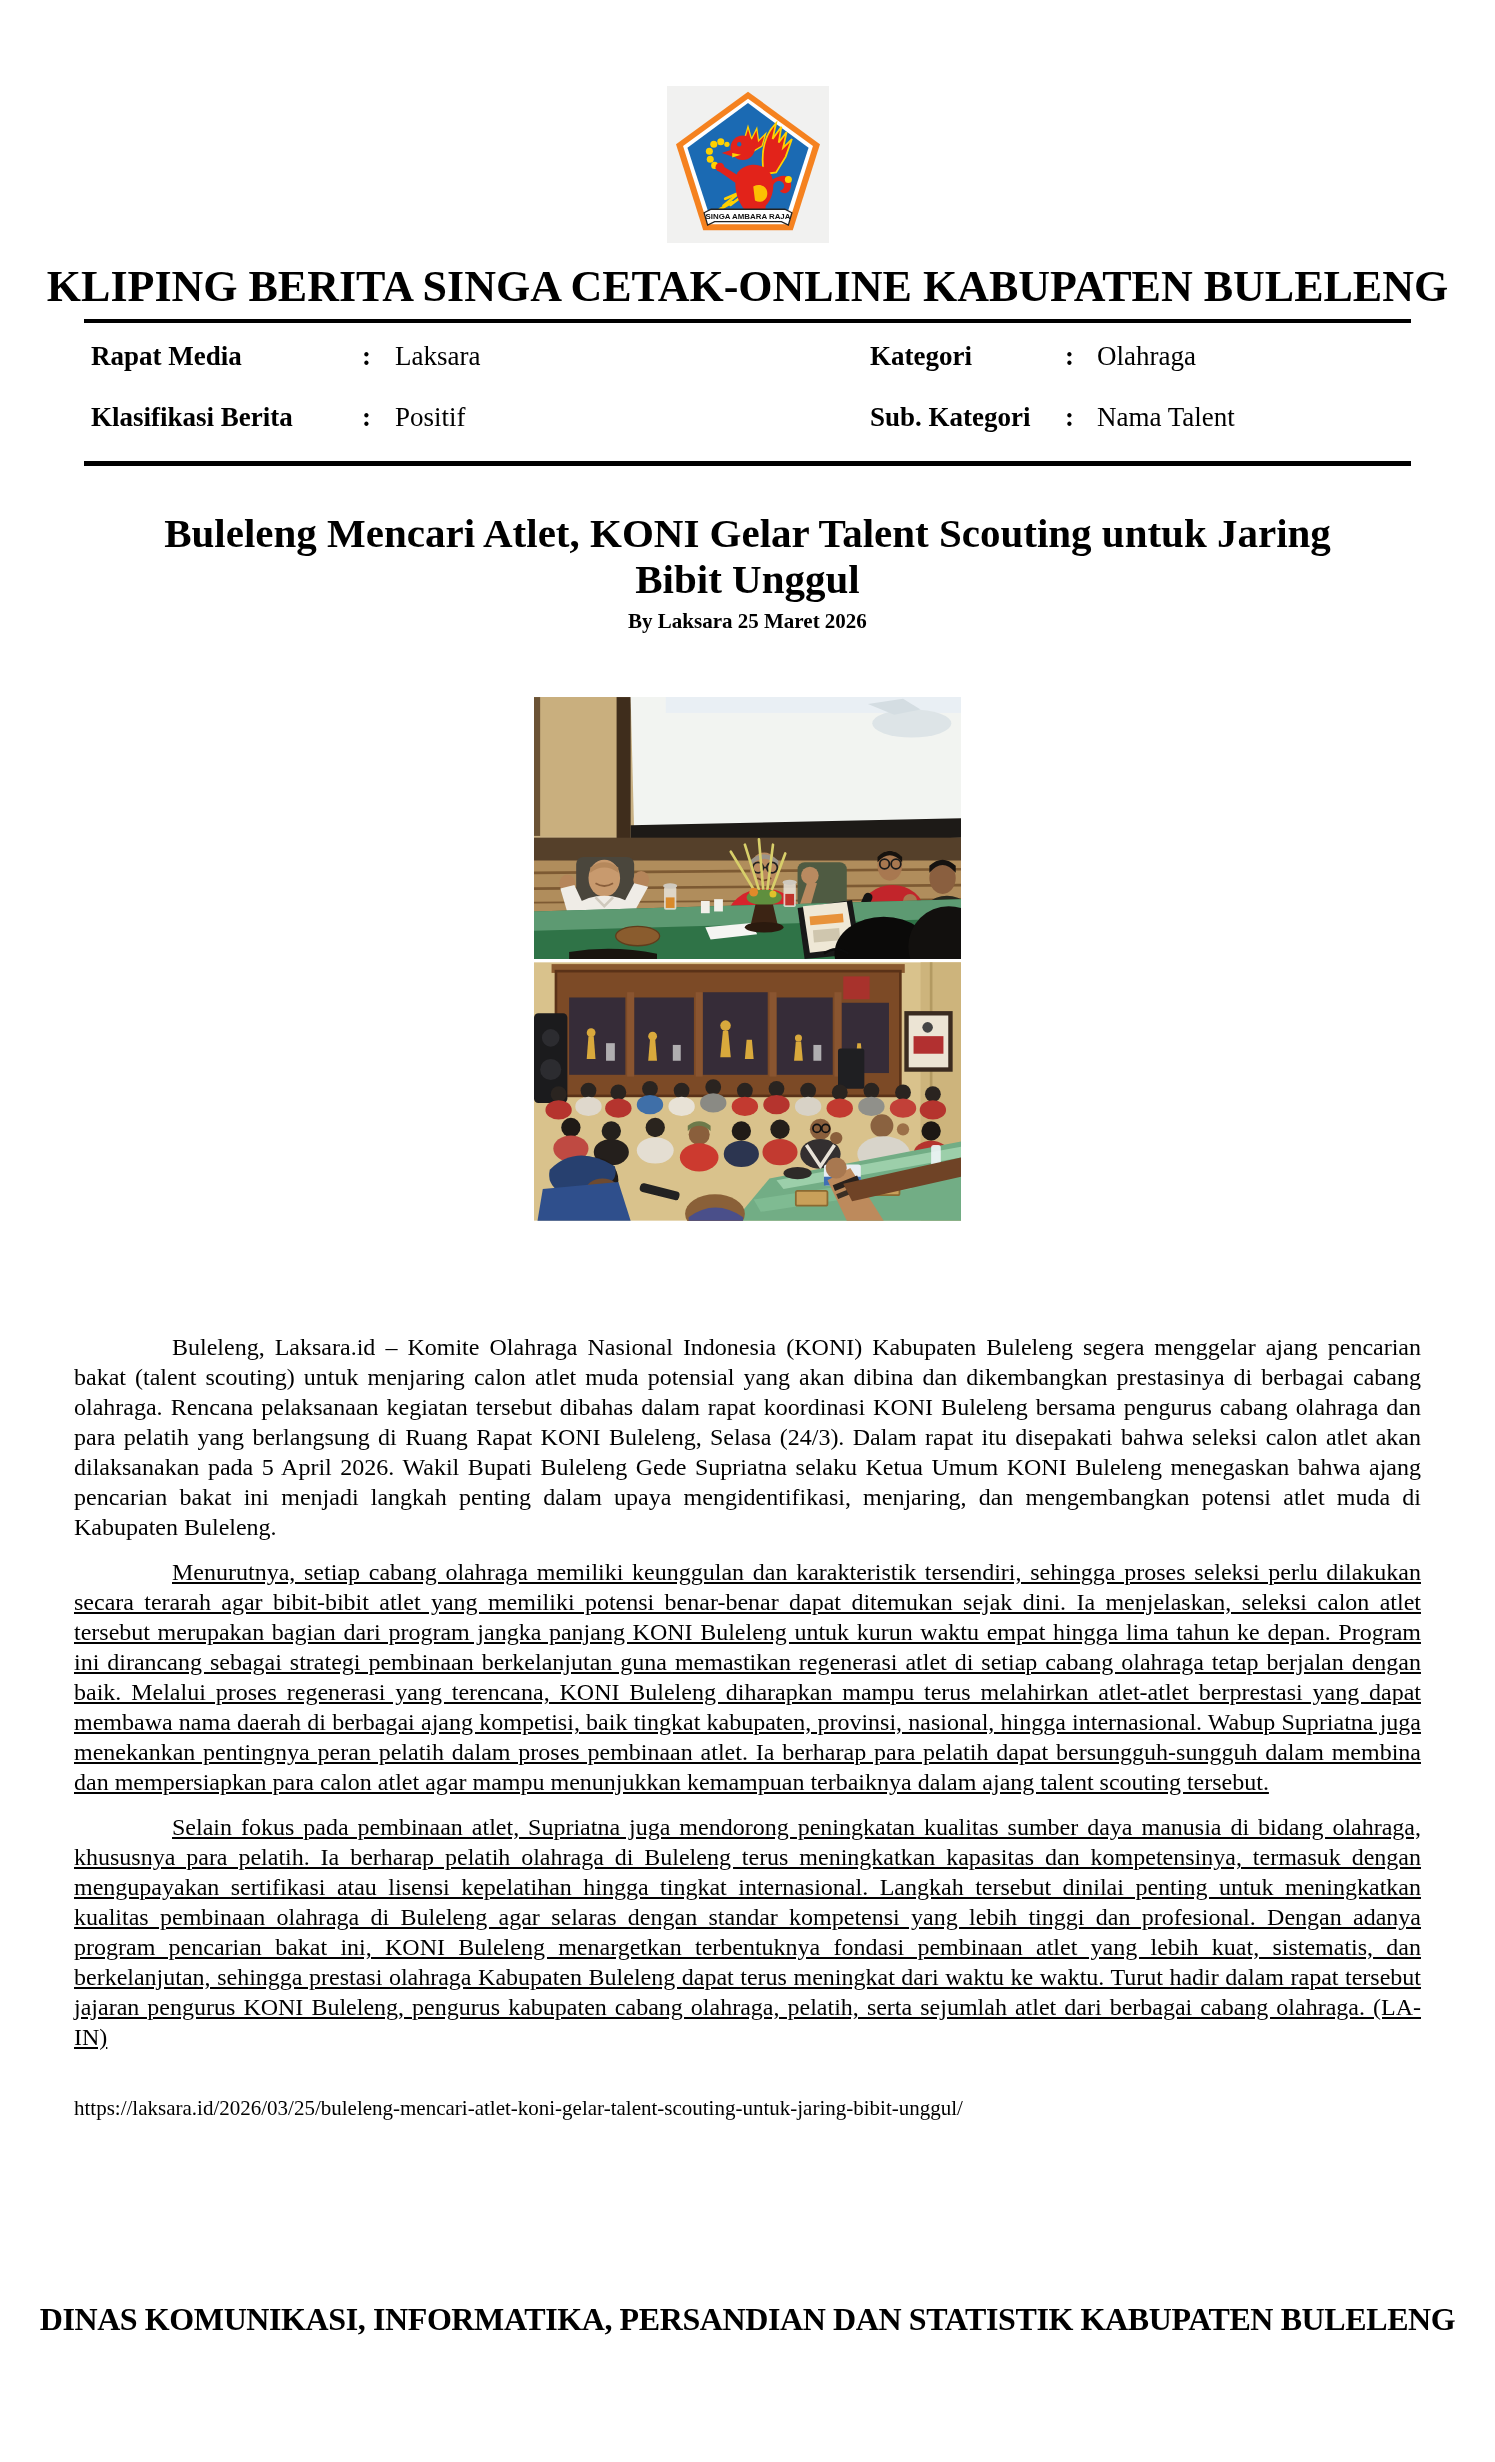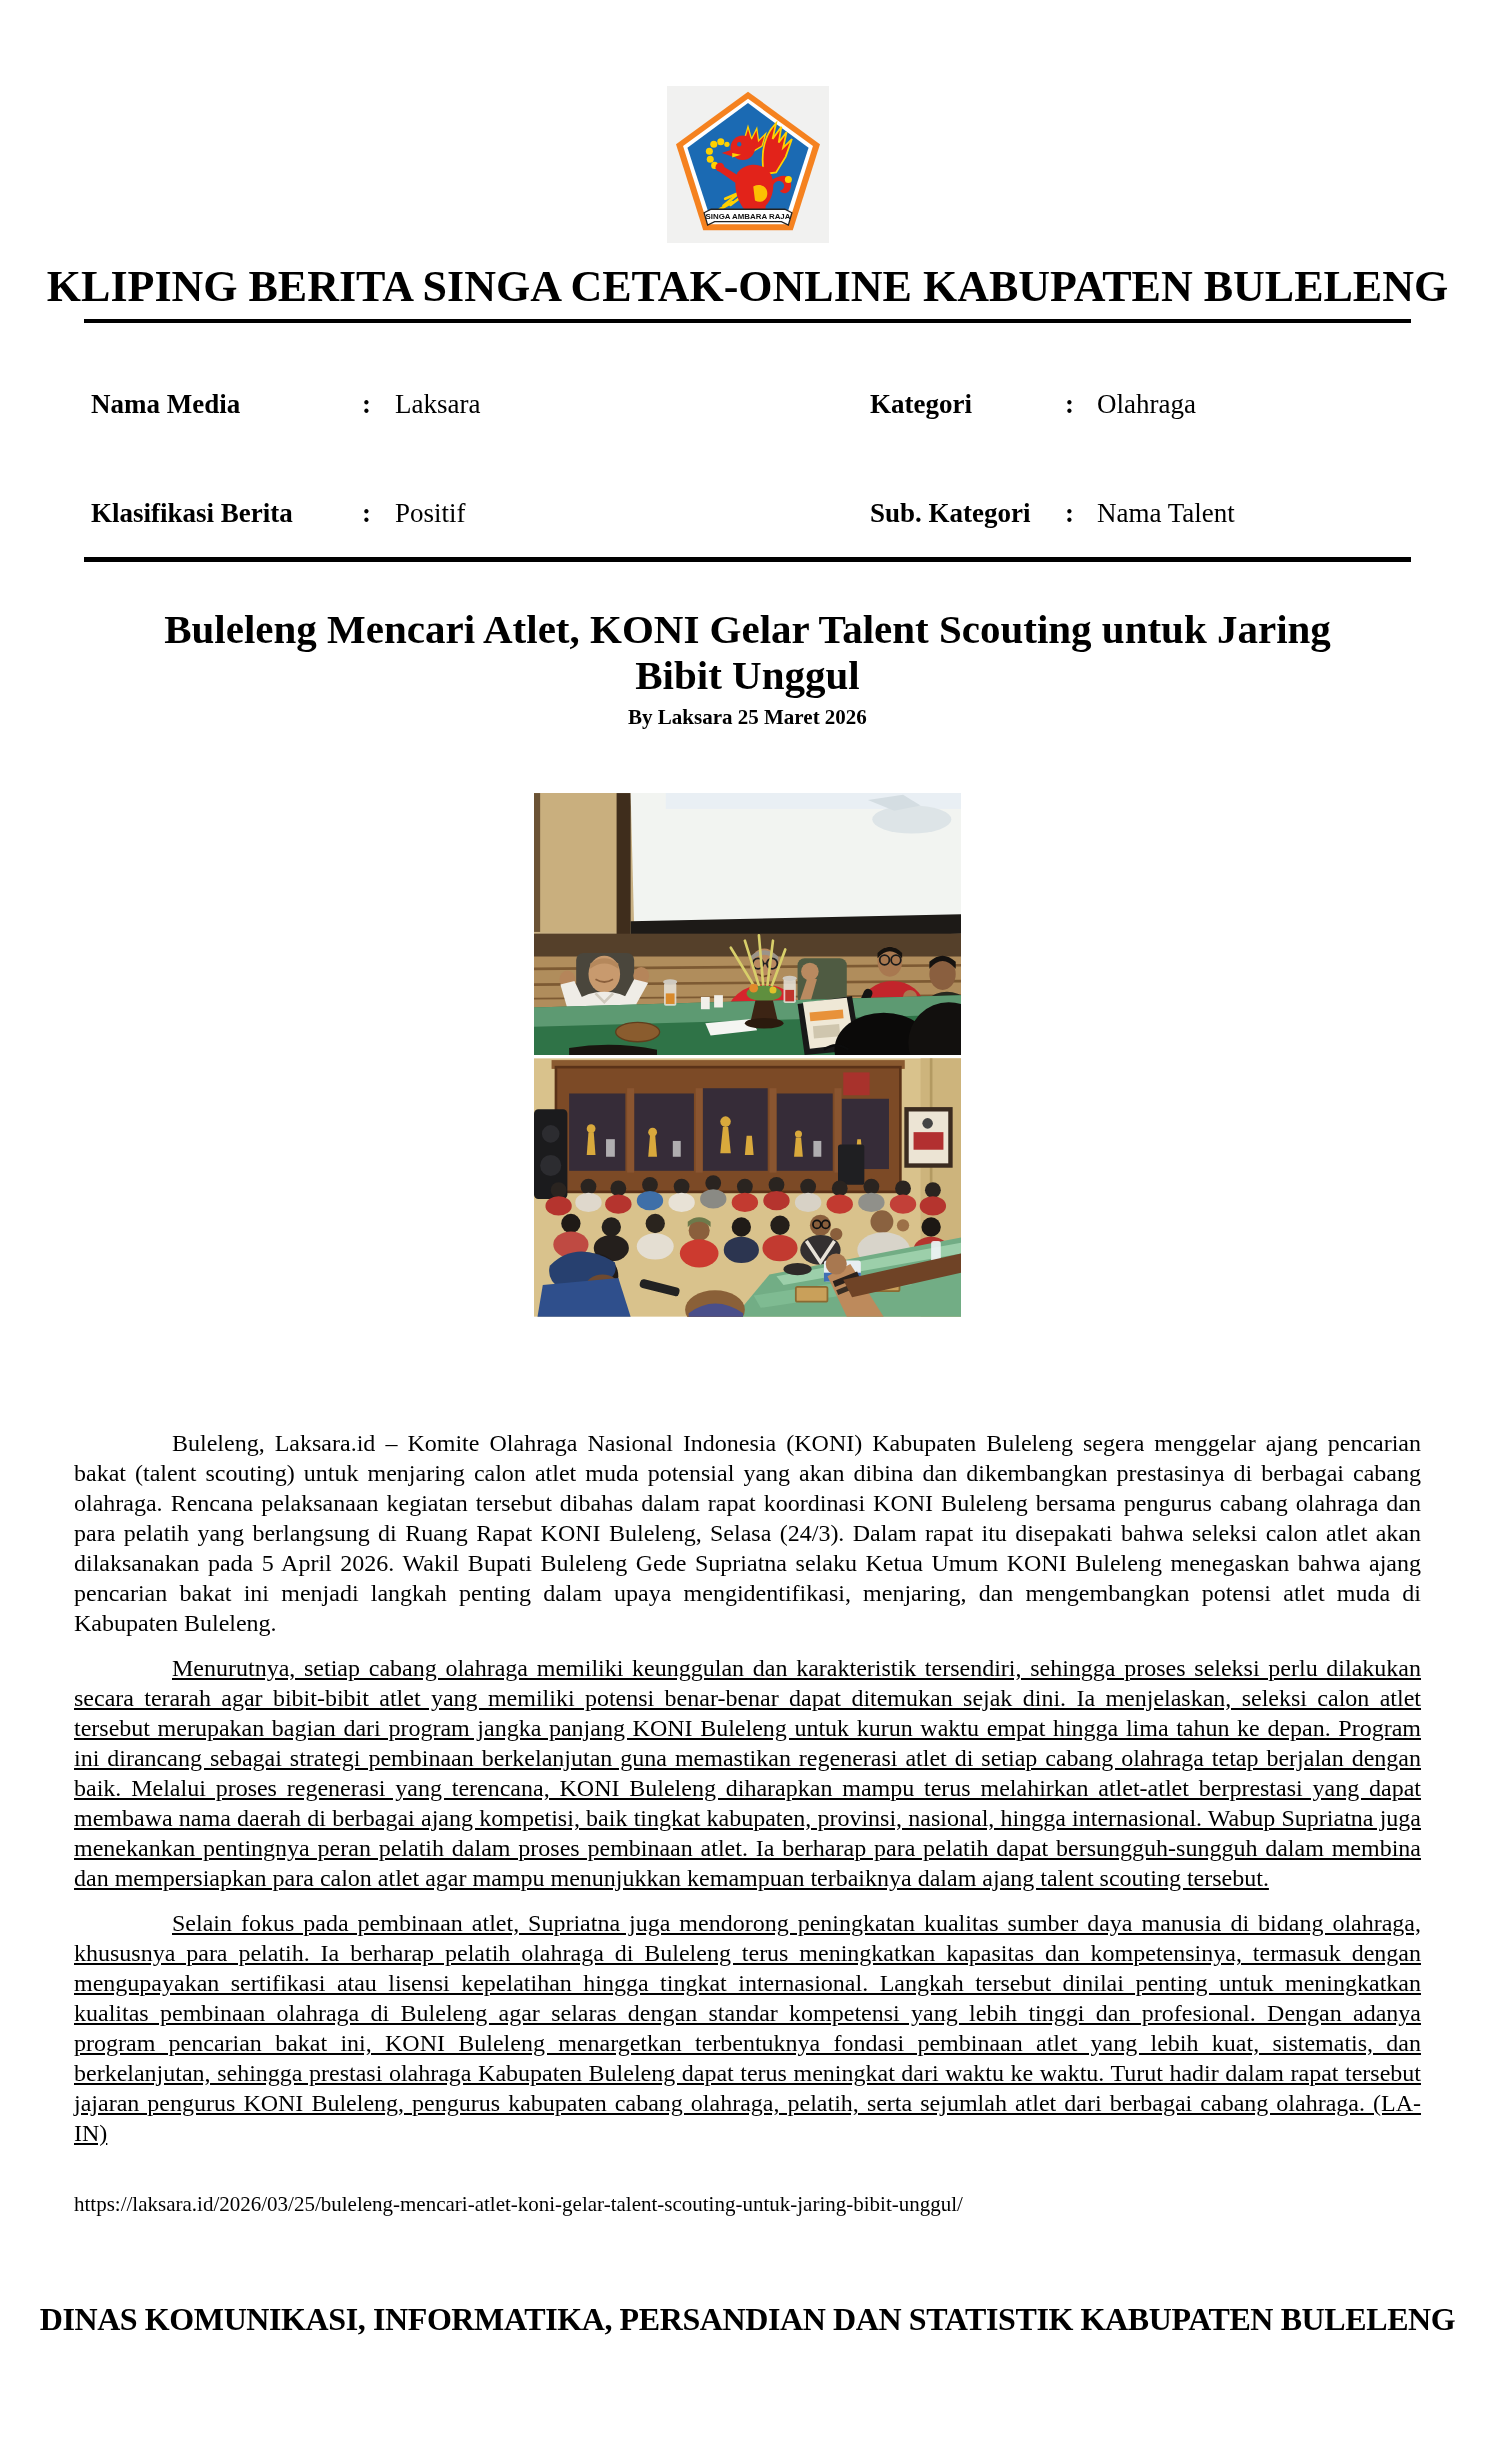--- a/index.html
+++ b/index.html
@@ -11,21 +11,21 @@
             display:flex;align-items:center;justify-content:center;}
   .kliping-title{margin:21px 35px 0;text-align:center;font-size:44px;font-weight:bold;
                  line-height:1.05;letter-spacing:0px;}
   .rule{height:4.4px;background:#000;margin:8.8px 84px 0;}
   .rule2{height:4.4px;background:#000;margin:3.5px 84px 0;}
   .meta{margin:16px 84px 0;font-size:27px;line-height:35px;}
   .meta-row{display:flex;align-items:baseline;margin-bottom:26px;}
   .m-label{font-weight:bold;width:271px;padding-left:7px;flex:none;}
   .m-colon{font-weight:bold;width:33px;flex:none;}
   .m-value{width:475px;flex:none;}
-  .m-label2{font-weight:bold;width:195px;flex:none;margin-top:48px;}
+  .m-label2{font-weight:bold;width:195px;flex:none;}
   .m-colon2{font-weight:bold;width:32px;flex:none;}
   .m-value2{flex:1;}
 
   
   .article-title{margin:44px auto 0;max-width:1178px;text-align:center;
                  font-size:41px;font-weight:bold;line-height:1.13;}
   .byline{margin-top:7px;text-align:center;font-size:21px;font-weight:bold;}
   .photos{margin:63px auto 0;width:427px;}
   .photos svg{display:block;}
   .photo-gap{height:2.6px;}
@@ -102,21 +102,21 @@
       </g>
     </svg>
   </div>
 
   <h1 class="kliping-title">KLIPING BERITA SINGA CETAK-ONLINE KABUPATEN BULELENG</h1>
 
   <div class="rule"></div>
 
   <div class="meta">
     <div class="meta-row">
-      <span class="m-label">Nama Media</span>
+      <span class="m-label">Rapat Media</span>
       <span class="m-colon">:</span>
       <span class="m-value">Laksara</span>
       <span class="m-label2">Kategori</span>
       <span class="m-colon2">:</span>
       <span class="m-value2">Olahraga</span>
     </div>
     <div class="meta-row">
       <span class="m-label">Klasifikasi Berita</span>
       <span class="m-colon">:</span>
       <span class="m-value">Positif</span>

